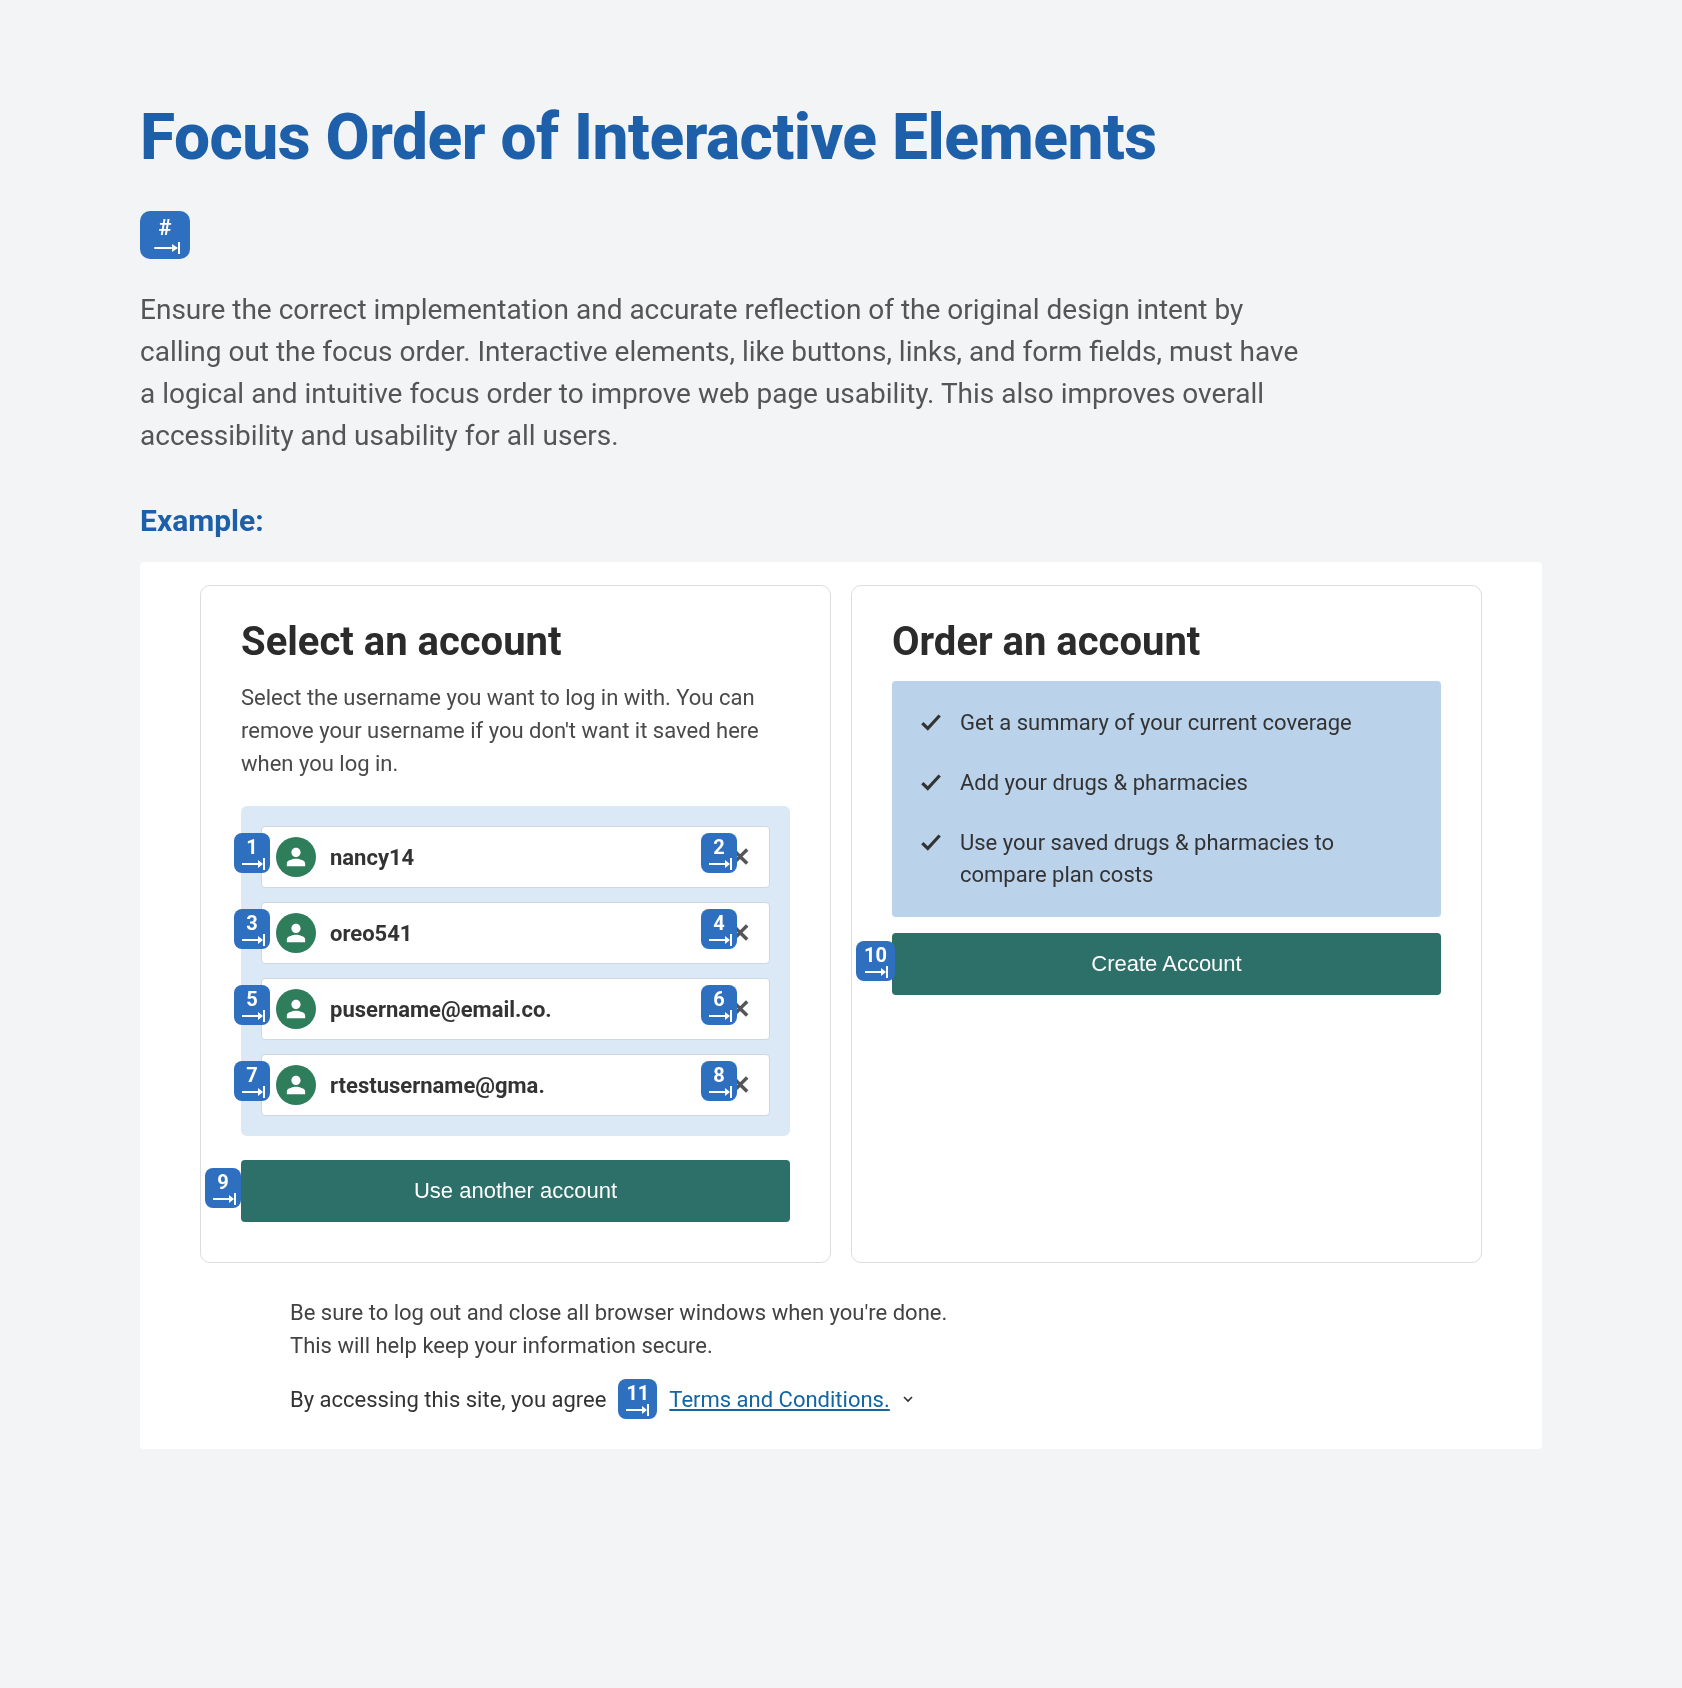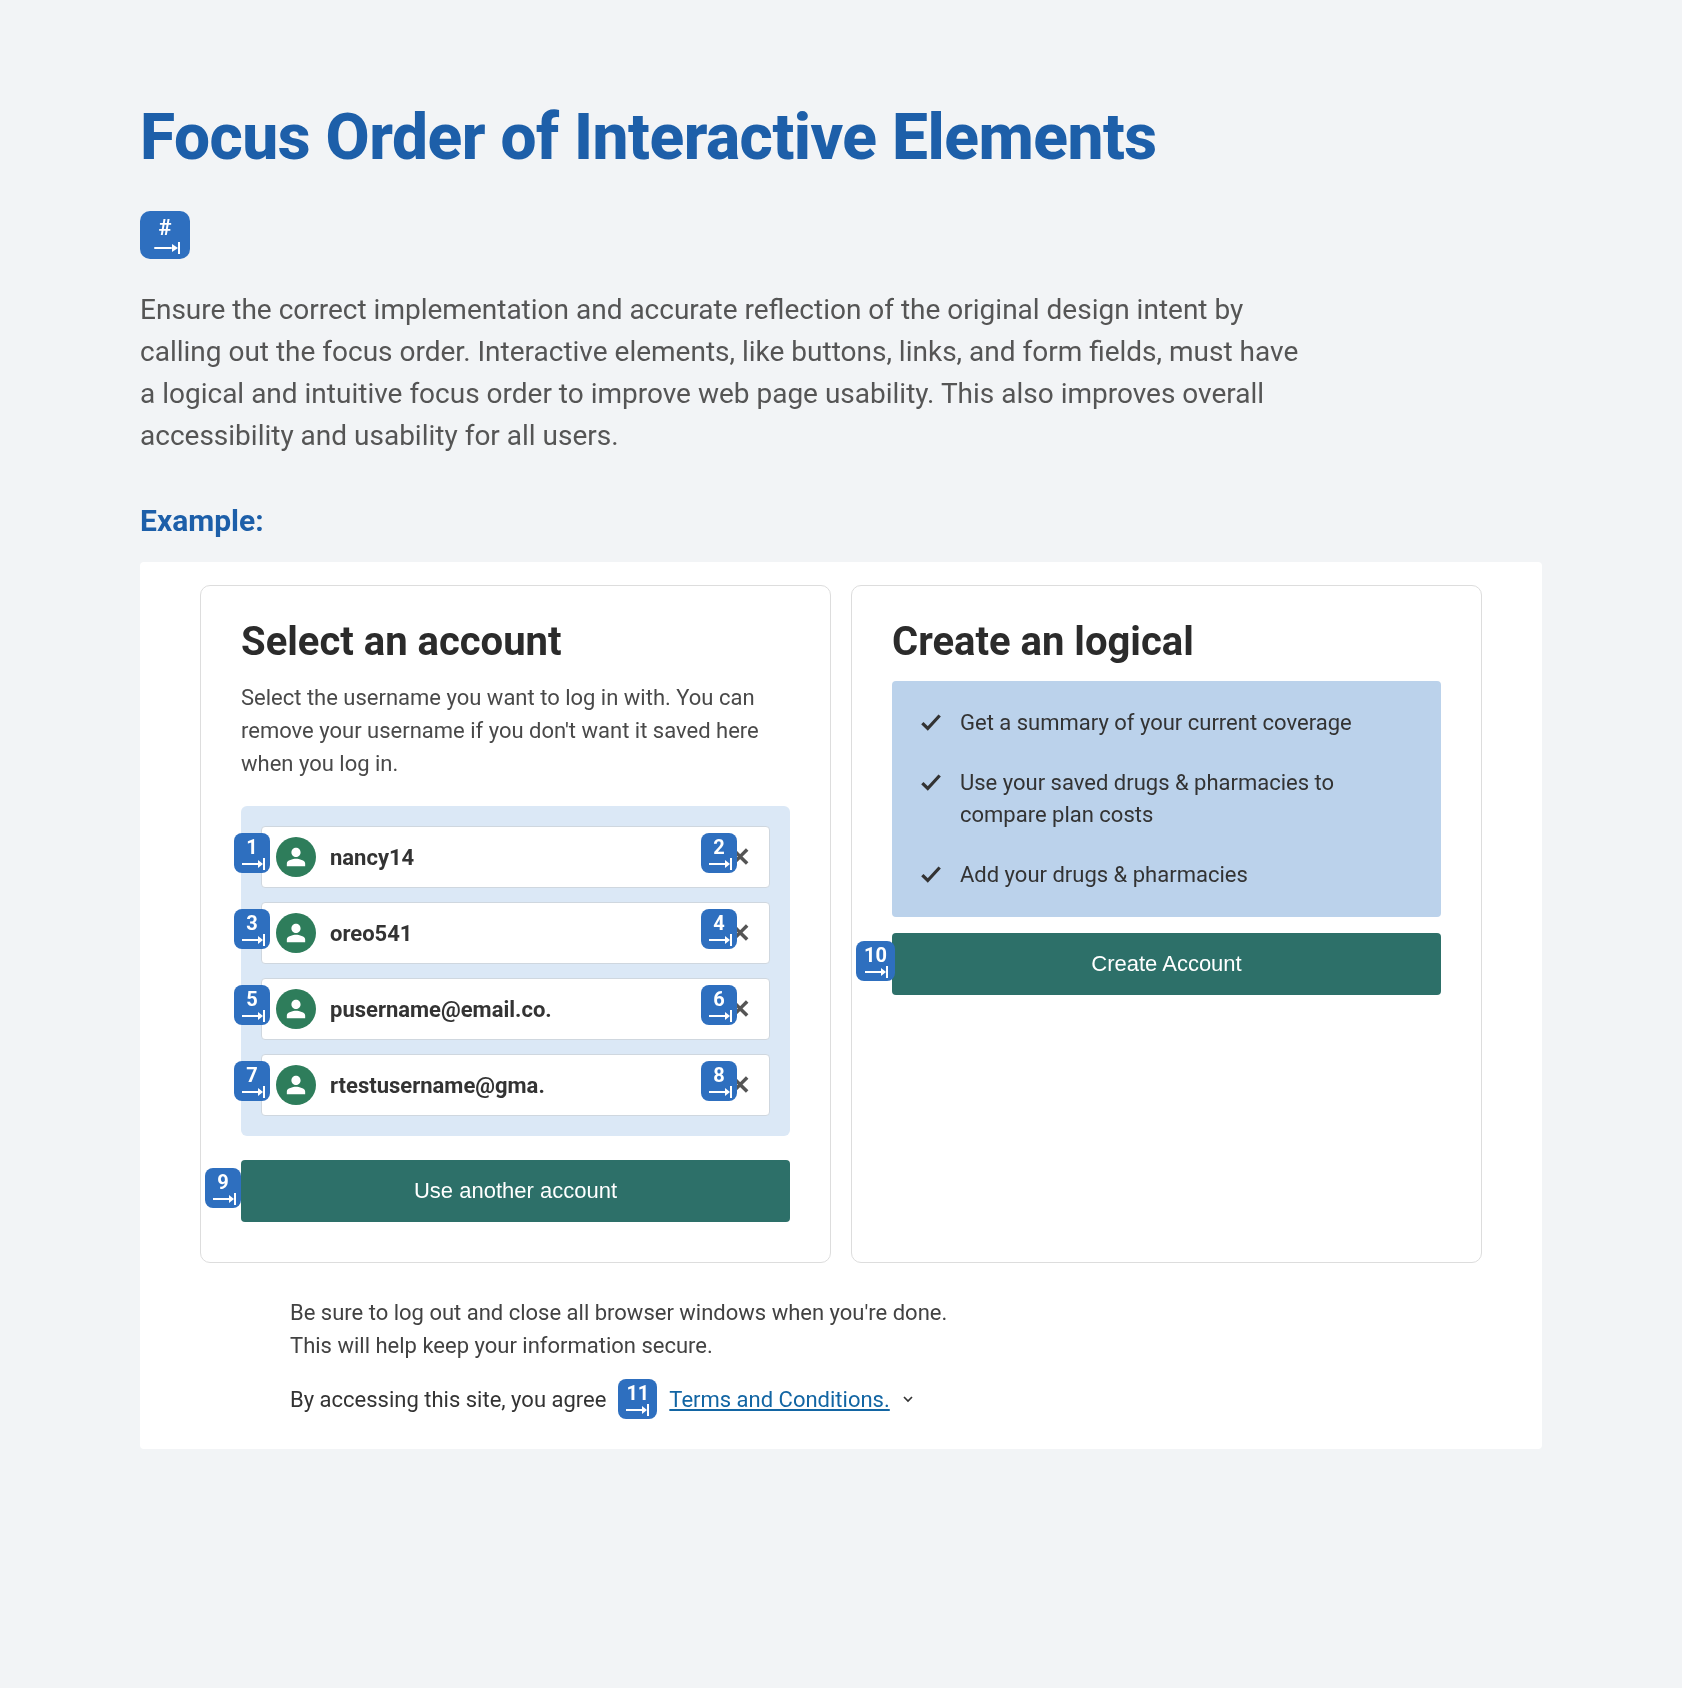--- a/index.html
+++ b/index.html
@@ -420,46 +420,46 @@
             <span class="n">9</span>
             <span class="ti">
                 <span class="b"></span>
               </span>
           </span>
           <button class="primary-btn">Use another account</button>
         </div>
       </div>
 
       <div class="card">
-        <h3>Create an logical</h3>
+        <h3>Order an account</h3>
 
         <div class="benefits">
           <div class="benefit-item">
             <span class="check-icon">
               <svg viewBox="0 0 24 24">
                   <polyline points="4 13 9 18 20 6"></polyline>
                 </svg>
             </span>
             <span>Get a summary of your current coverage</span>
           </div>
           <div class="benefit-item">
             <span class="check-icon">
               <svg viewBox="0 0 24 24">
                   <polyline points="4 13 9 18 20 6"></polyline>
                 </svg>
             </span>
-            <span>Use your saved drugs &amp; pharmacies to compare plan costs</span>
+            <span>Add your drugs &amp; pharmacies</span>
           </div>
           <div class="benefit-item">
             <span class="check-icon">
               <svg viewBox="0 0 24 24">
                   <polyline points="4 13 9 18 20 6"></polyline>
                 </svg>
             </span>
-            <span>Add your drugs &amp; pharmacies</span>
+            <span>Use your saved drugs &amp; pharmacies to compare plan costs</span>
           </div>
         </div>
 
         <div class="pos-rel">
           <span class="focus-tag tag-btn-left">
             <span class="n">10</span>
             <span class="ti">
                 <span class="b"></span>
               </span>
           </span>

